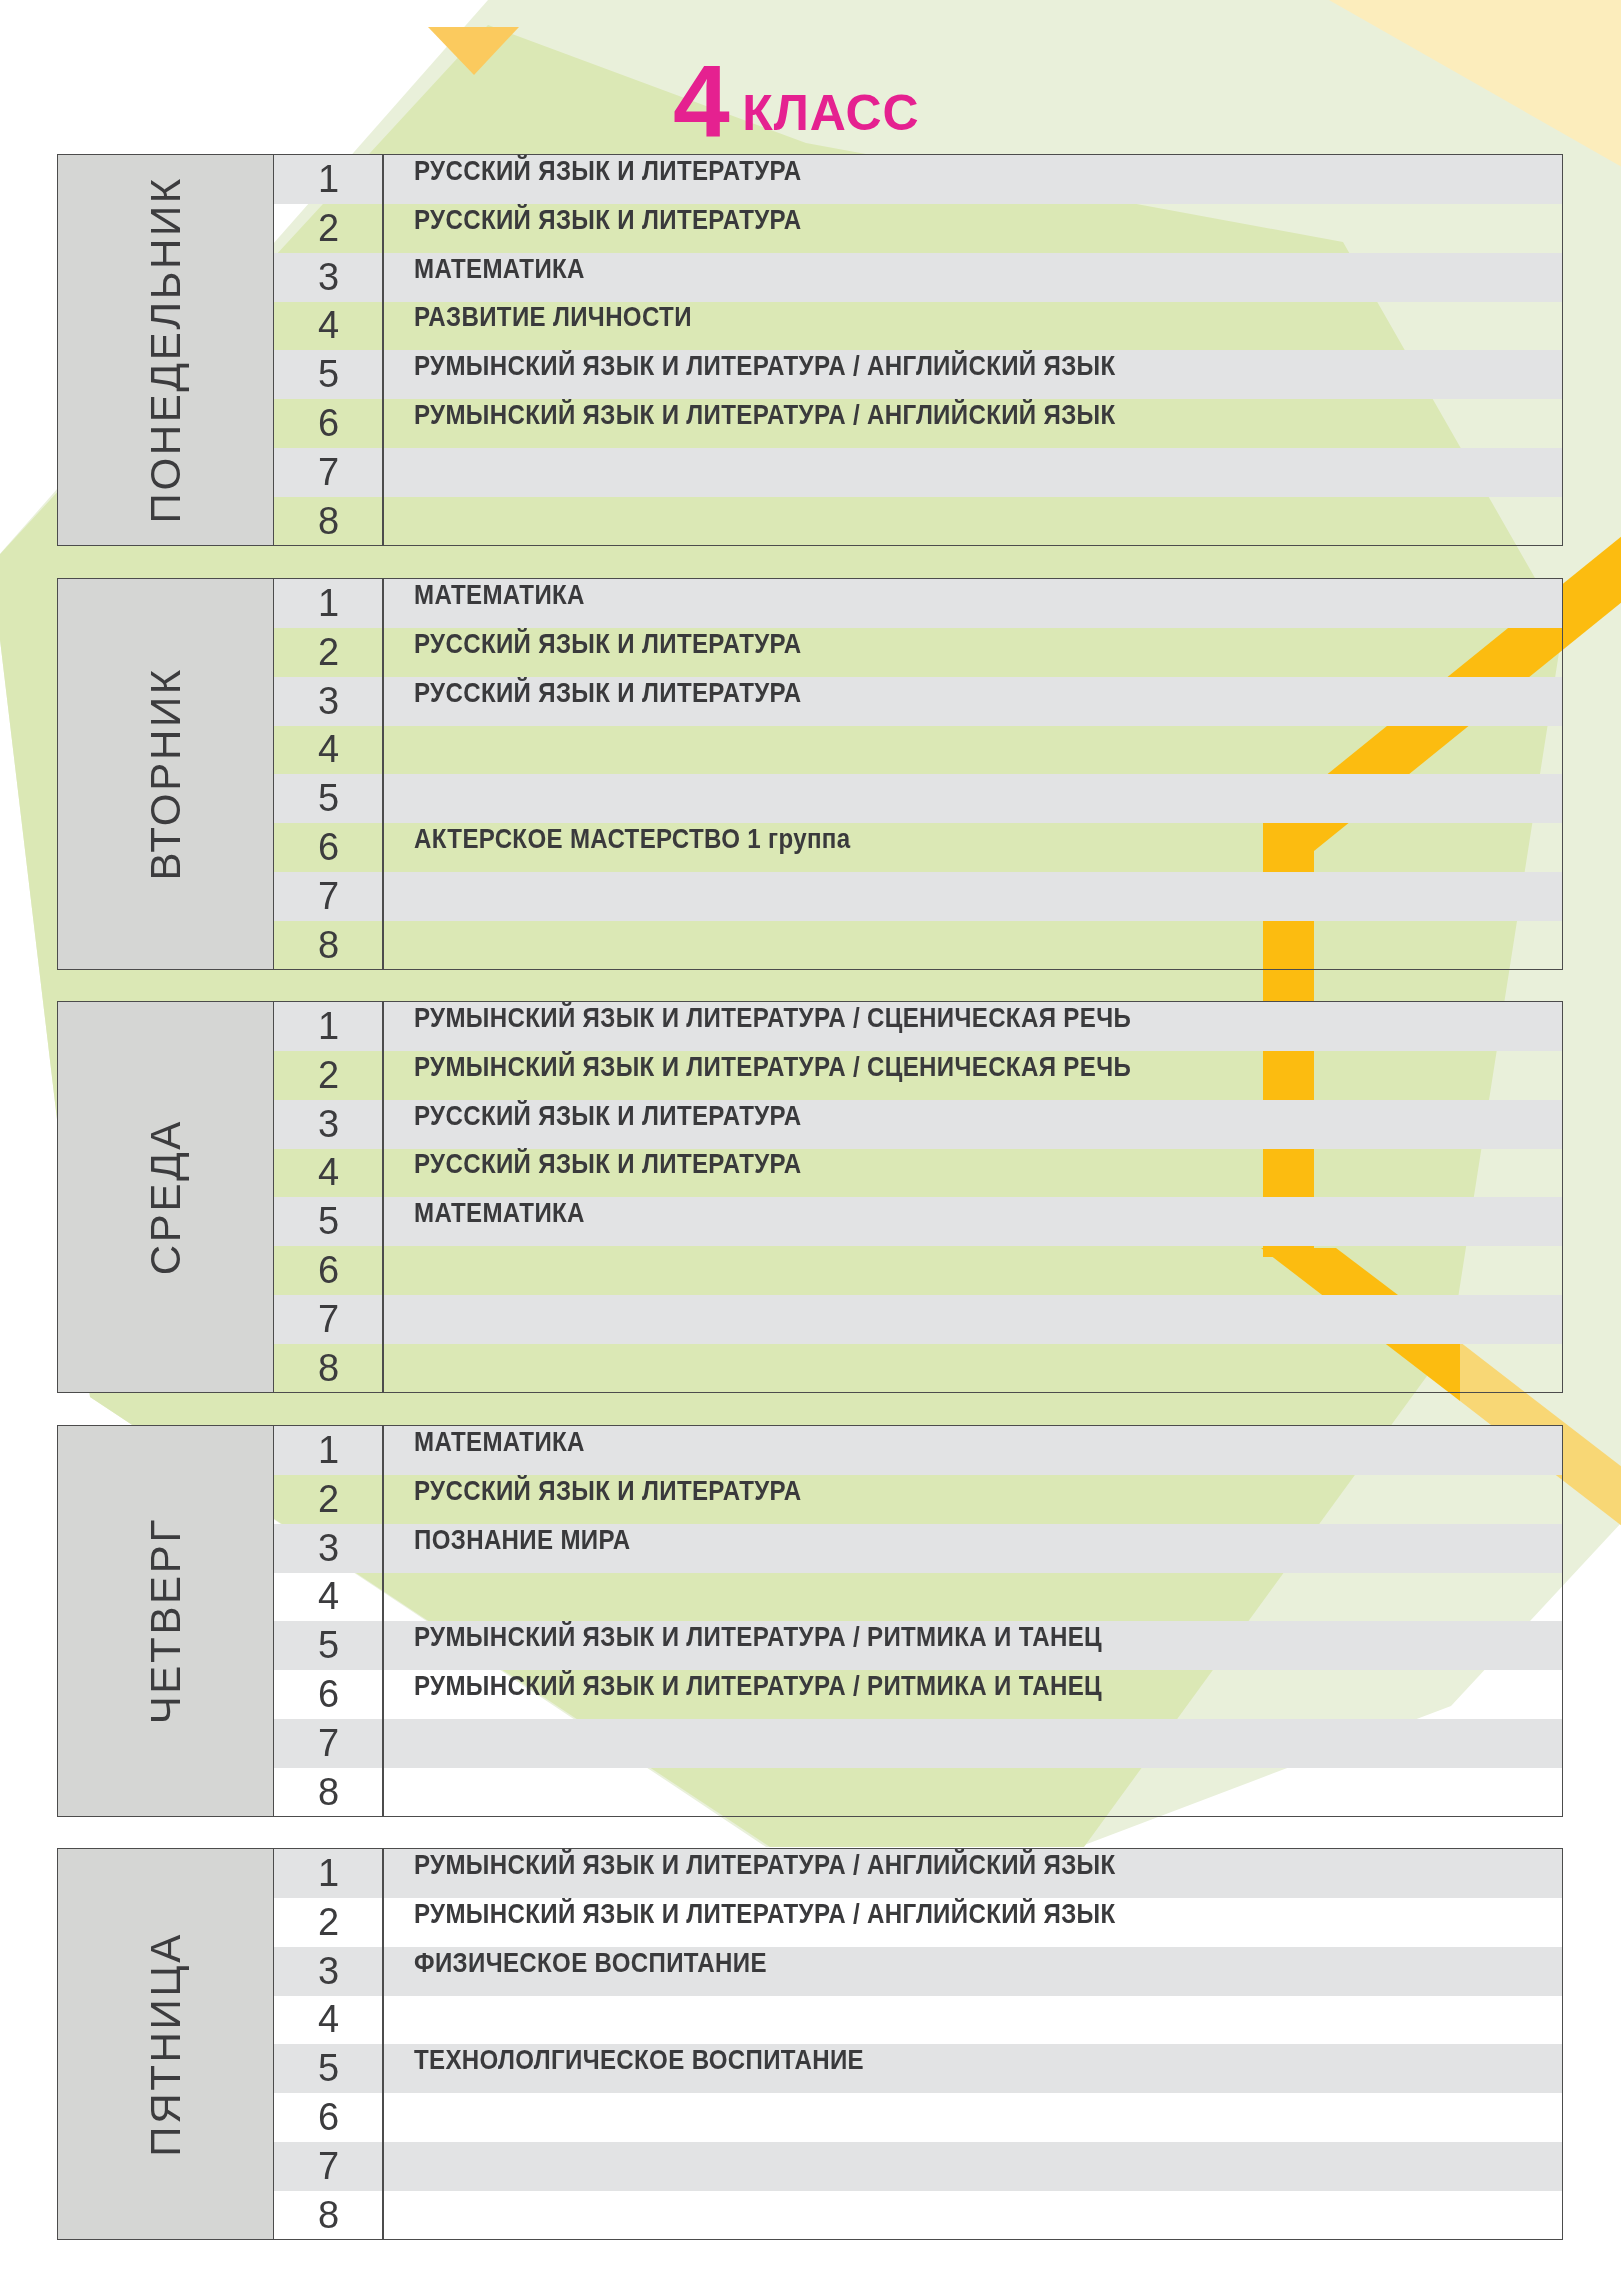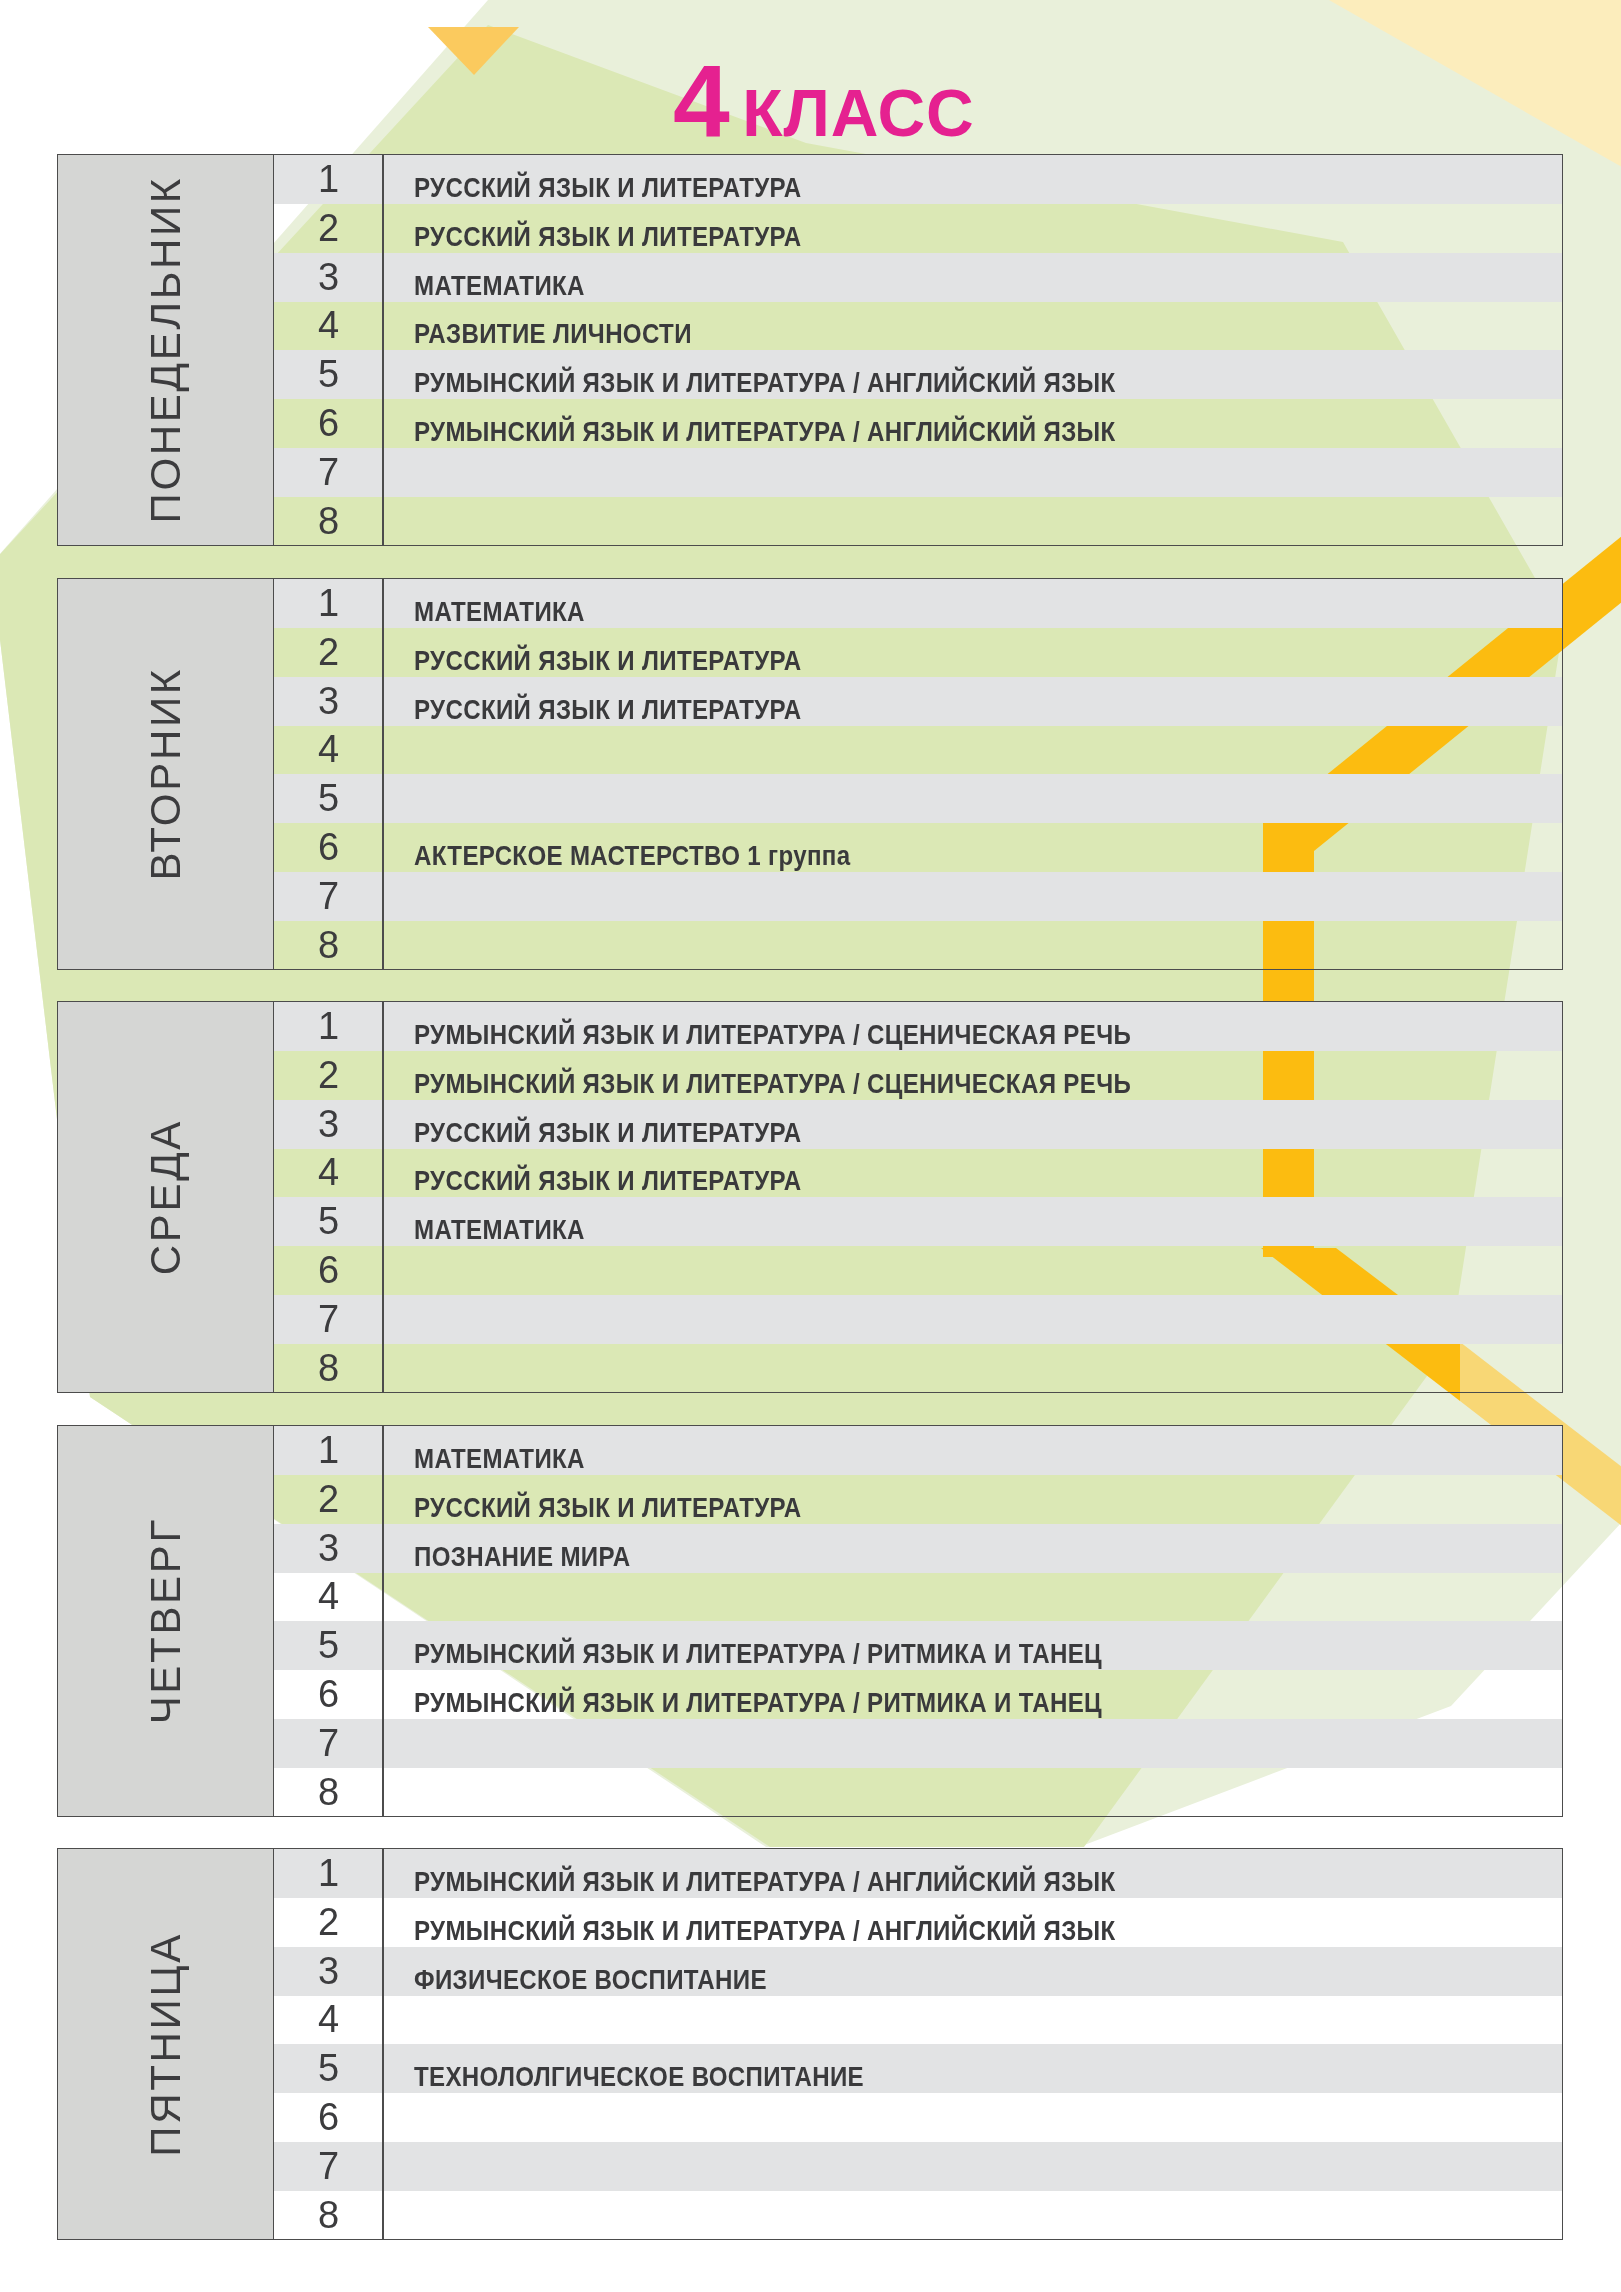--- a/index.html
+++ b/index.html
@@ -23,37 +23,37 @@
   #ribbon-lower-bright{background:#fcbc10;
     clip-path:polygon(1261px 1248px,1336px 1248px,1460px 1342px,1460px 1401px);}
   #ribbon-lower-light{background:#f8d775;
     clip-path:polygon(1460px 1342px,1622px 1467px,1622px 1526px,1460px 1401px);}
 
   #title{
     position:absolute;left:673px;top:45px;height:100px;
     display:flex;align-items:flex-end;color:#e52190;
   }
   #title .big-number{font-size:102px;font-weight:bold;line-height:0.84;letter-spacing:-1.8px;}
-  #title .grade-word{font-size:66px;font-weight:bold;line-height:0.82;margin-left:14.3px;margin-bottom:5px;letter-spacing:0.9px;}
+  #title .grade-word{font-size:50px;font-weight:bold;line-height:0.82;margin-left:14.3px;margin-bottom:11px;letter-spacing:0.9px;}
 
   .day-block{
     position:absolute;left:57px;width:1504px;height:390px;
     border:1.8px solid #4c4c4c;
   }
   .rows{position:absolute;left:0;top:0;right:0;bottom:0;}
   .row{position:absolute;left:0;right:0;height:49px;}
   .row.gray{background:#e2e3e4;}
   .row .period{
     position:absolute;left:217px;width:107px;top:0;bottom:0;
     display:flex;align-items:center;justify-content:center;
     font-size:38px;color:#3c3c3e;font-weight:400;
   }
   .row .subject{
     position:absolute;left:356px;right:7.2px;top:0;bottom:0;
-    display:flex;align-items:flex-end;overflow:hidden;
+    display:flex;align-items:flex-start;overflow:hidden;
     font-size:28px;font-weight:bold;color:#3a3a3c;white-space:nowrap;
   }
   .row .subject span{display:inline-block;transform:scaleX(0.86);transform-origin:left center;letter-spacing:0.4px;}
   .day-col{
     position:absolute;left:0;top:0;bottom:0;width:215px;
     background:#d5d6d4;border-right:1.8px solid #4c4c4c;
     display:flex;align-items:center;justify-content:center;
   }
   .day-col .day-name{
     writing-mode:vertical-rl;transform:rotate(180deg);

